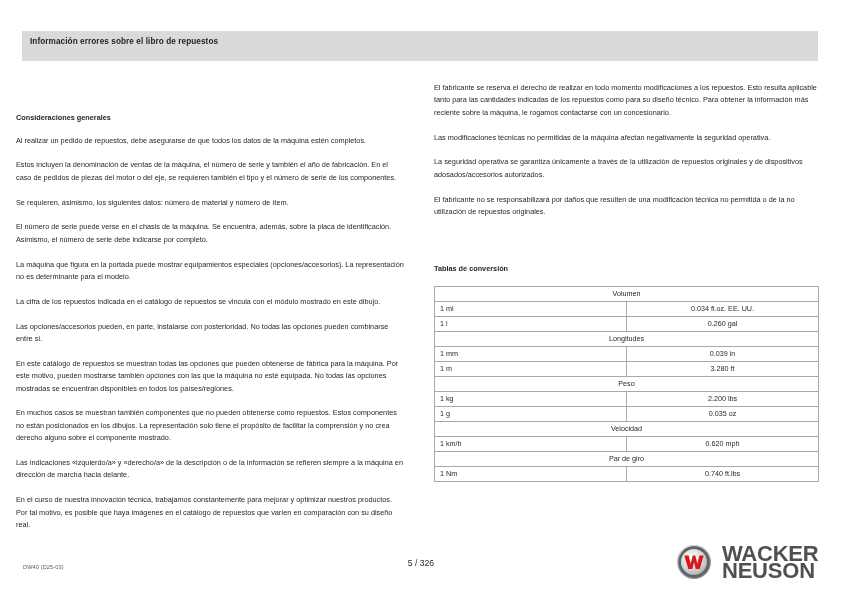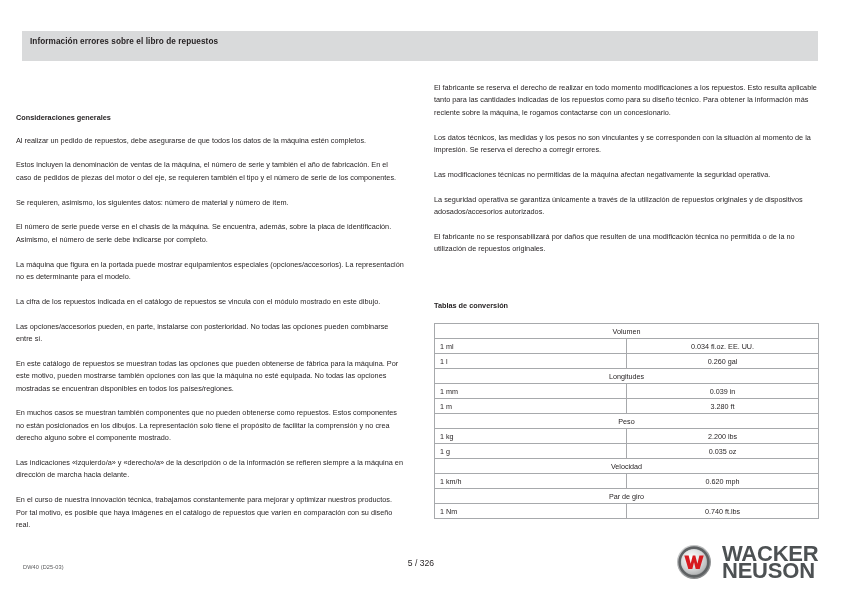--- a/index.html
+++ b/index.html
@@ -174,21 +174,20 @@
     <p class="para">La cifra de los repuestos indicada en el catálogo de repuestos se vincula con el módulo mostrado en este dibujo.</p>
     <p class="para">Las opciones/accesorios pueden, en parte, instalarse con posterioridad. No todas las opciones pueden combinarse entre sí.</p>
     <p class="para">En este catálogo de repuestos se muestran todas las opciones que pueden obtenerse de fábrica para la máquina. Por este motivo, pueden mostrarse también opciones con las que la máquina no esté equipada. No todas las opciones mostradas se encuentran disponibles en todos los países/regiones.</p>
     <p class="para">En muchos casos se muestran también componentes que no pueden obtenerse como repuestos. Estos componentes no están posicionados en los dibujos. La representación solo tiene el propósito de facilitar la comprensión y no crea derecho alguno sobre el componente mostrado.</p>
     <p class="para">Las indicaciones «izquierdo/a» y «derecho/a» de la descripción o de la información se refieren siempre a la máquina en dirección de marcha hacia delante.</p>
     <p class="para">En el curso de nuestra innovación técnica, trabajamos constantemente para mejorar y optimizar nuestros productos. Por tal motivo, es posible que haya imágenes en el catálogo de repuestos que varíen en comparación con su diseño real.</p>
   </div>
 
   <div id="col-right">
     <p class="para">El fabricante se reserva el derecho de realizar en todo momento modificaciones a los repuestos. Esto resulta aplicable tanto para las cantidades indicadas de los repuestos como para su diseño técnico. Para obtener la información más reciente sobre la máquina, le rogamos contactarse con un concesionario.</p>
-    <p class="para">Los datos técnicos, las medidas y los pesos no son vinculantes y se corresponden con la situación al momento de la impresión. Se reserva el derecho a corregir errores.</p>
     <p class="para">Las modificaciones técnicas no permitidas de la máquina afectan negativamente la seguridad operativa.</p>
     <p class="para">La seguridad operativa se garantiza únicamente a través de la utilización de repuestos originales y de dispositivos adosados/accesorios autorizados.</p>
     <p class="para">El fabricante no se responsabilizará por daños que resulten de una modificación técnica no permitida o de la no utilización de repuestos originales.</p>
 
     <div class="spacer-lg"></div>
 
     <div class="sec-title">Tablas de conversión</div>
 
     <div id="conv-table-wrap">
       <table class="conv">

